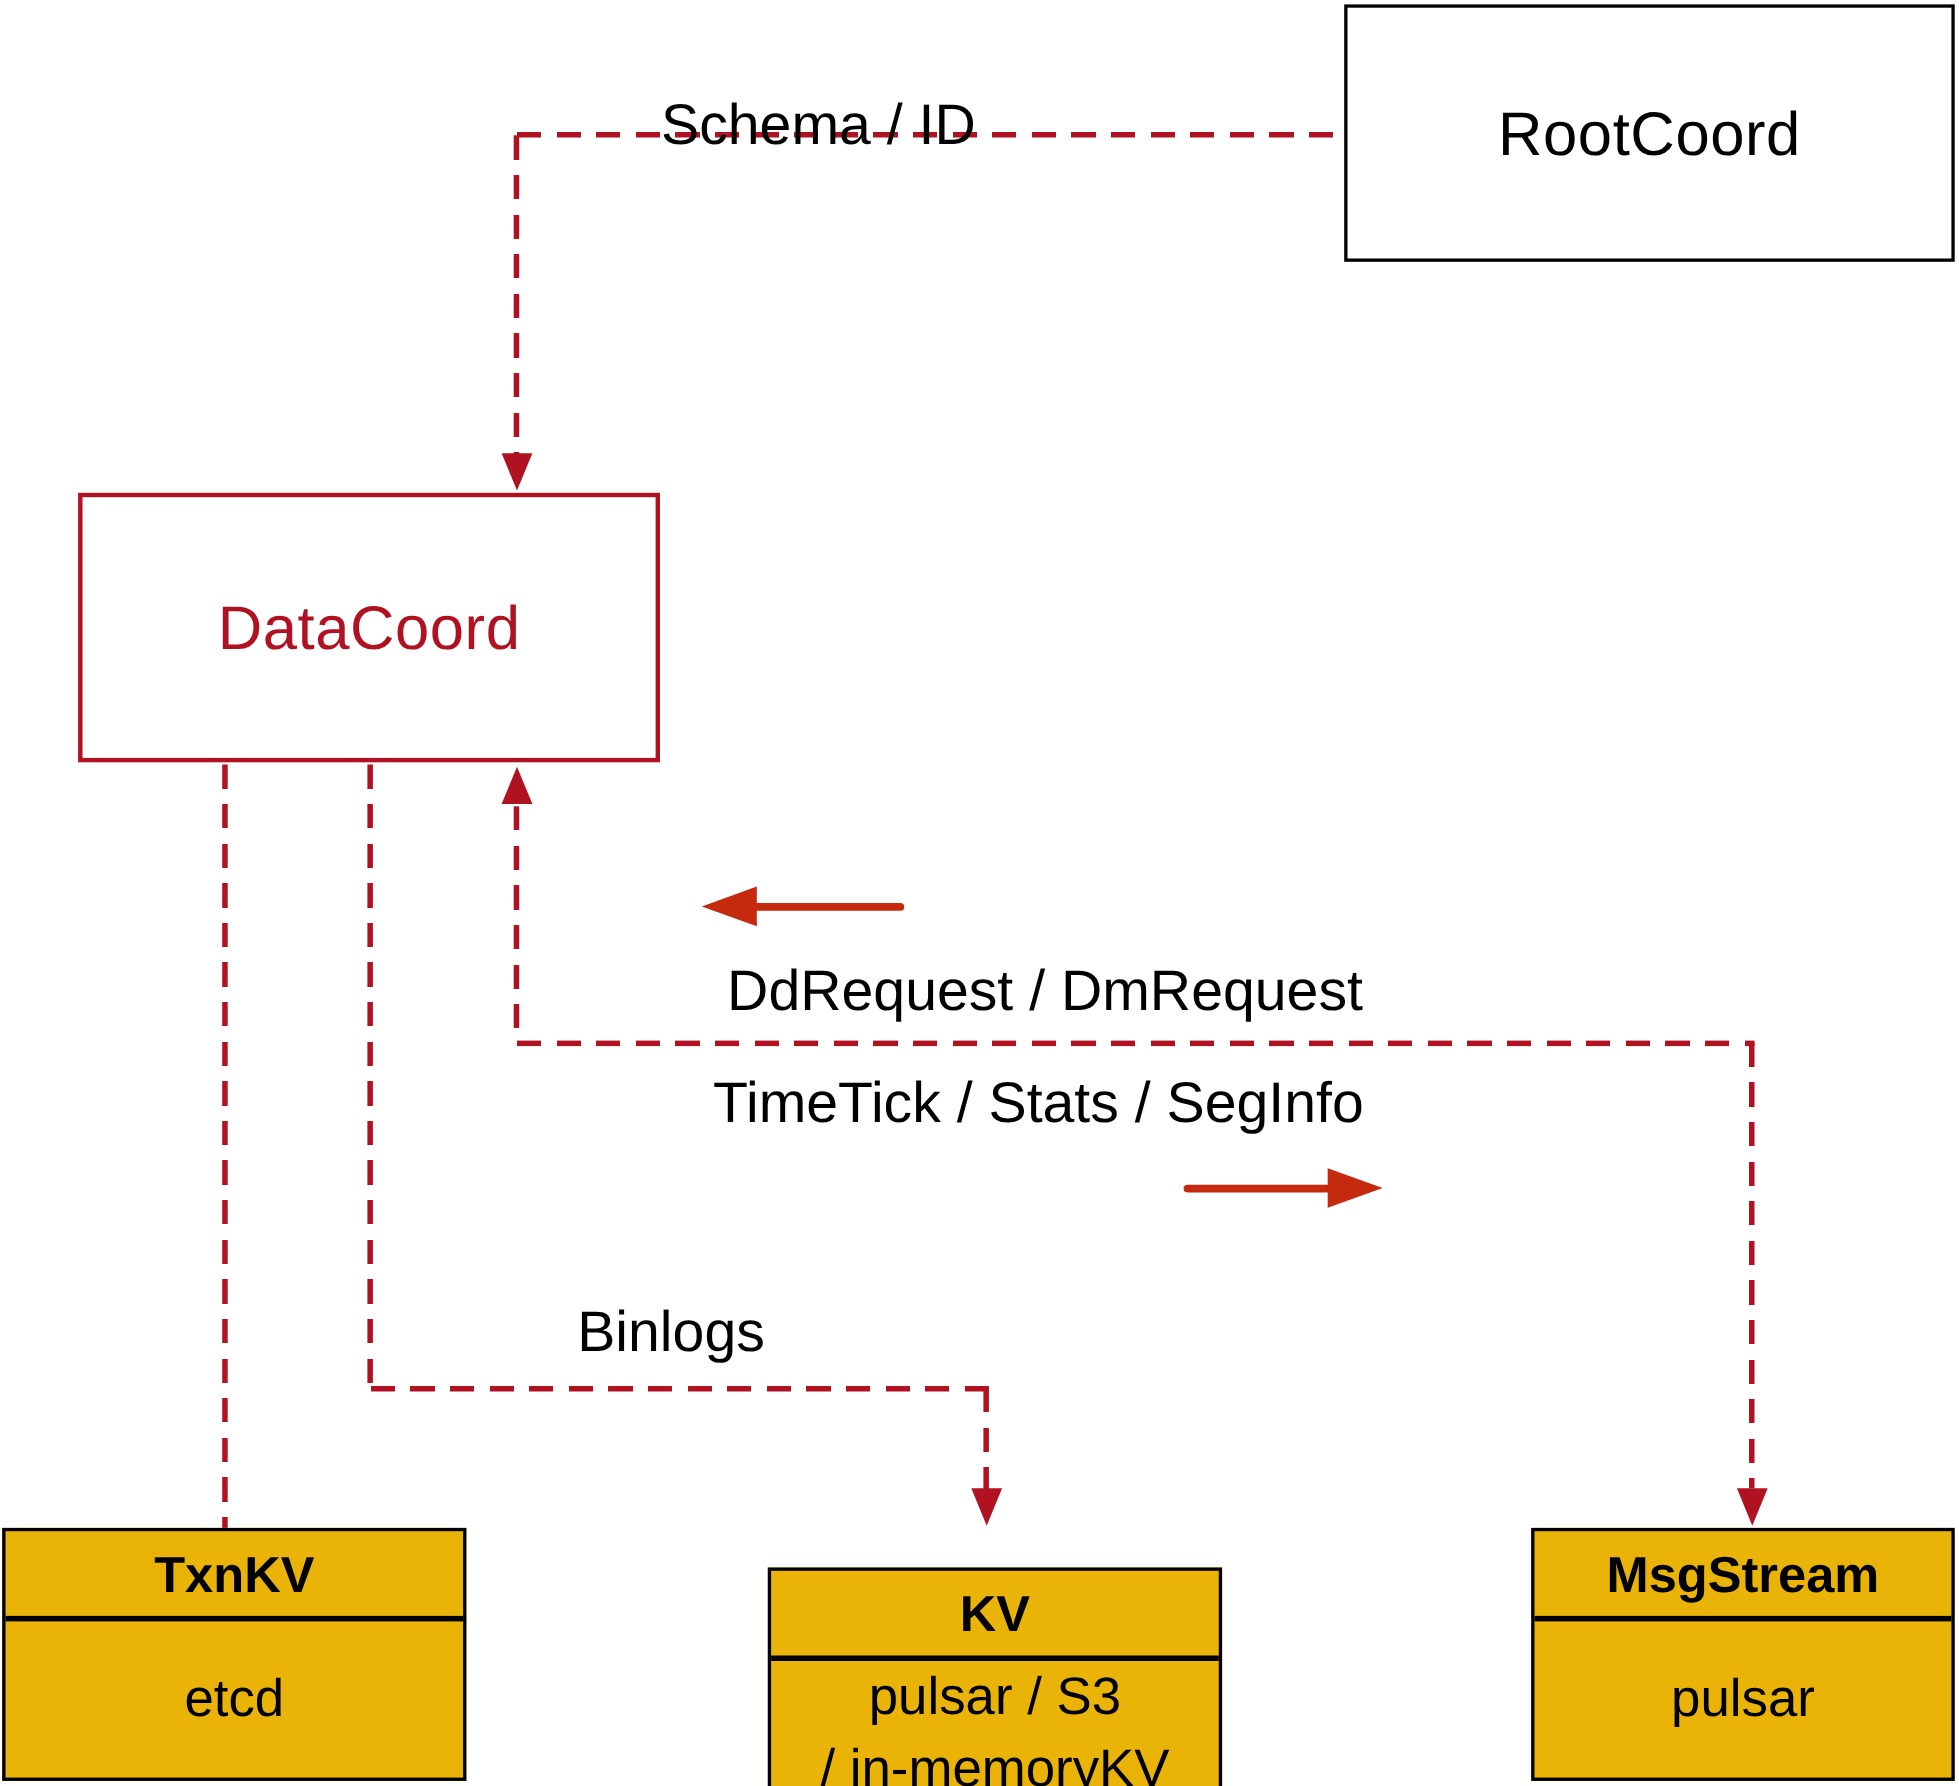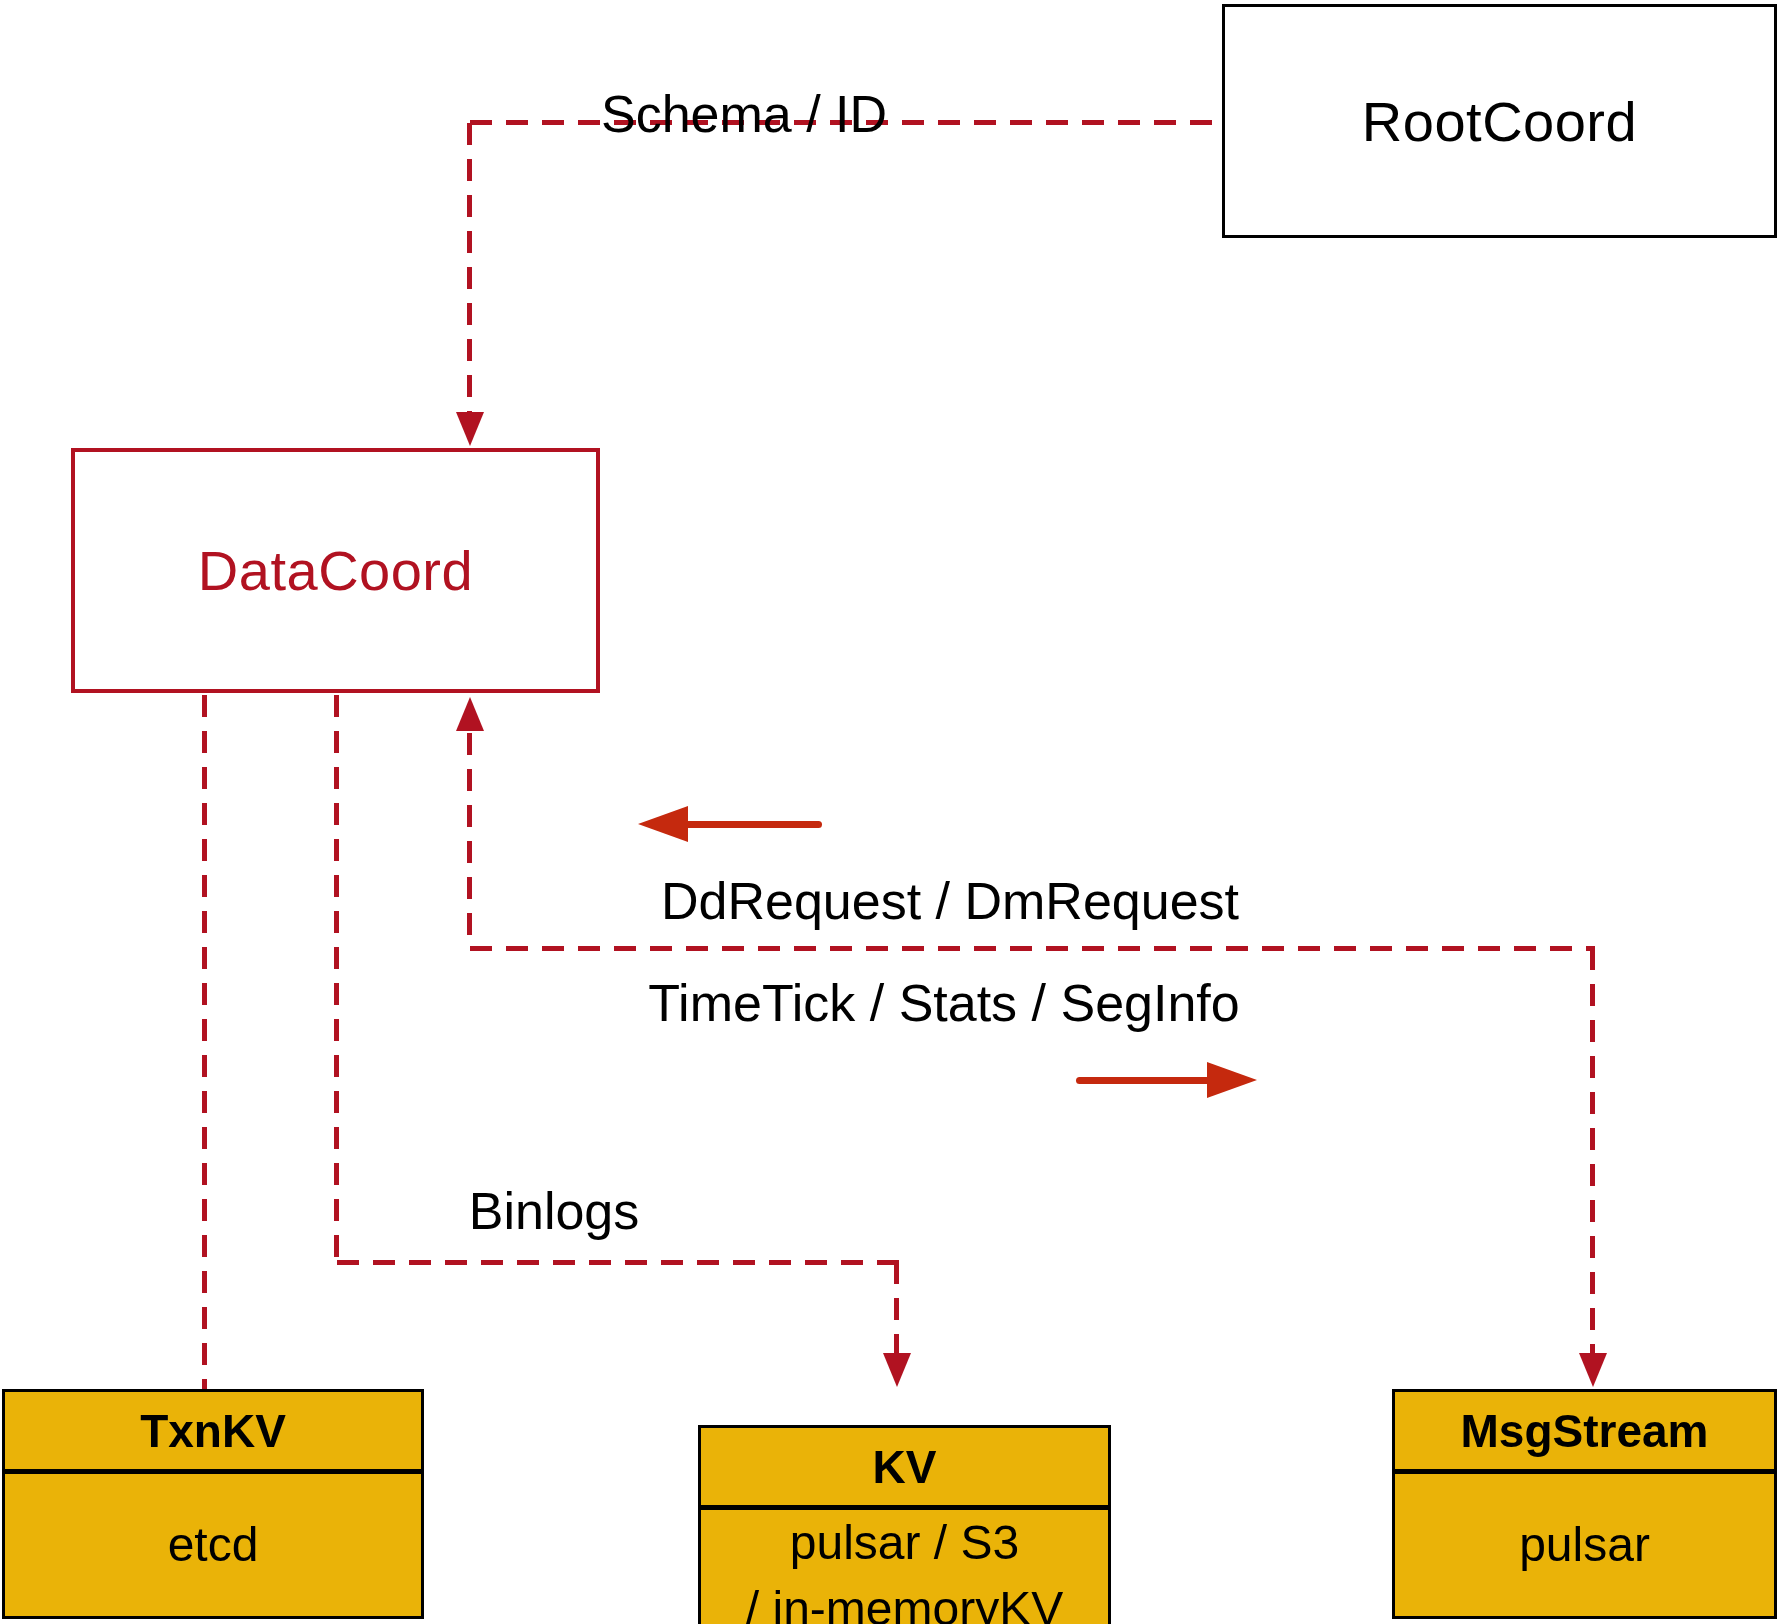--- a/index.html
+++ b/index.html
@@ -62,21 +62,21 @@
   #flow-left .shaft{left:44px;right:0;}
   #flow-right{left:1076px;top:1062px;width:181px;}
   #flow-right .shaft{left:0;right:44px;}
 
   
   .edge-label{position:absolute;transform:translateX(-50%);
     font-size:52px;color:#000;white-space:nowrap;}
   #lbl-schema{left:744px;top:52px;margin-top:32px;}
   #lbl-dd{left:950px;top:871px;}
   #lbl-tt{left:944px;top:973px;}
-  #lbl-binlogs{left:554px;top:1181px;}
+  #lbl-binlogs{left:610px;top:1181px;}
 </style>
 </head>
 <body>
 
 <div id="canvas">
 
   <div class="dash-h" style="left:470px;top:120px;width:752px;"></div>
   <div class="dash-v" style="left:467px;top:123px;height:291px;"></div>
   <div class="arr-down" style="left:456px;top:412px;"></div>
 

